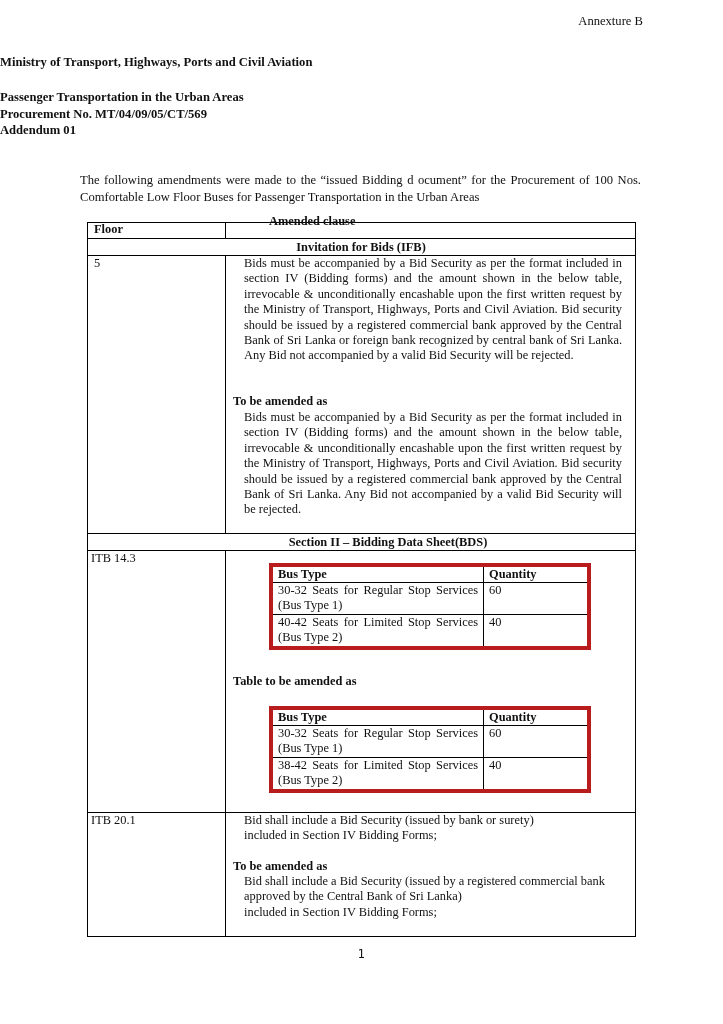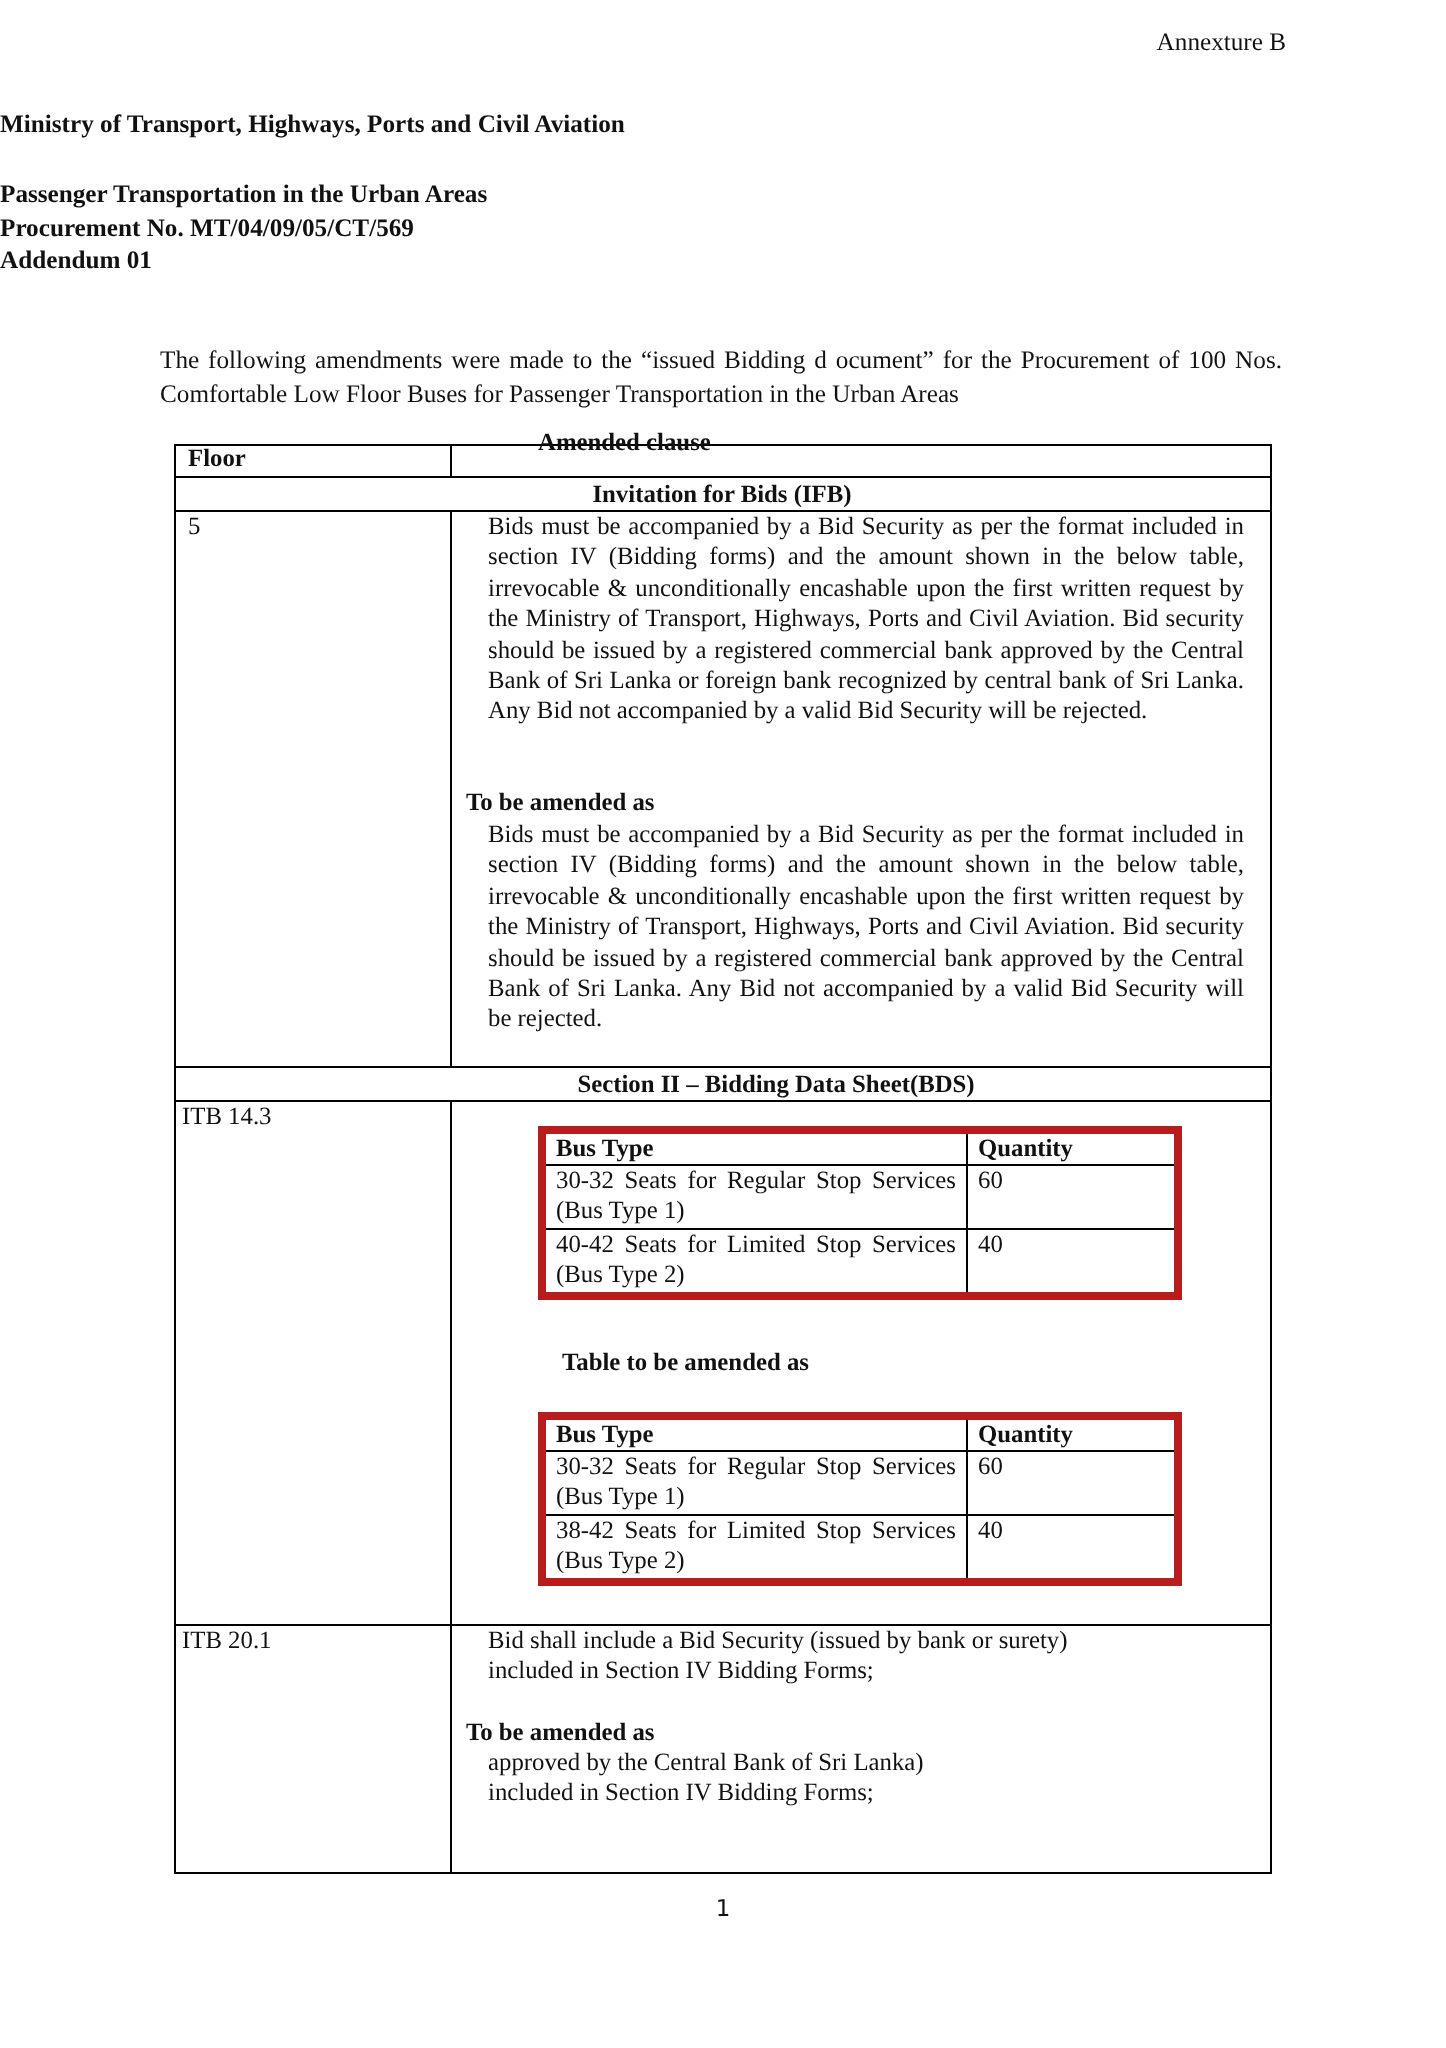--- a/index.html
+++ b/index.html
@@ -82,21 +82,21 @@
       <td class="bt">30-32 Seats for Regular Stop Services (Bus Type 1)</td>
       <td>60</td>
     </tr>
     <tr>
       <td class="bt">40-42 Seats for Limited Stop Services (Bus Type 2)</td>
       <td>40</td>
     </tr>
   </tbody>
     </table>
 
-  <div class="cell-text bold" style="left:233px;top:674px;margin-left:48px;">Table to be amended as</div>
+  <div class="cell-text bold" style="left:233px;top:674px;">Table to be amended as</div>
 
   <table class="nested" style="left:269px;top:706px;width:322px;">
     <tbody>
         <tr class="hdr">
       <td class="bt">Bus Type</td>
       <td>Quantity</td>
     </tr>
     <tr>
       <td class="bt">30-32 Seats for Regular Stop Services (Bus Type 1)</td>
       <td>60</td>
@@ -108,18 +108,19 @@
   </tbody>
     </table>
 
   <div class="cell-text" style="left:91px;top:813px;">ITB 20.1</div>
   <div class="cell-text" style="left:244px;top:813px;">
     <div>Bid shall include a Bid Security (issued by bank or surety)</div>
     <div>included in Section IV Bidding Forms;</div>
   </div>
   <div class="cell-text bold" style="left:233px;top:859px;">To be amended as</div>
   <div class="cell-text" style="left:244px;top:874px;">
+    <div>Bid shall include a Bid Security (issued by a registered commercial bank</div>
     <div>approved by the Central Bank of Sri Lanka)</div>
     <div>included in Section IV Bidding Forms;</div>
   </div>
 </div>
 
 <div class="abs page-num">1</div>
 
 </body></html>

